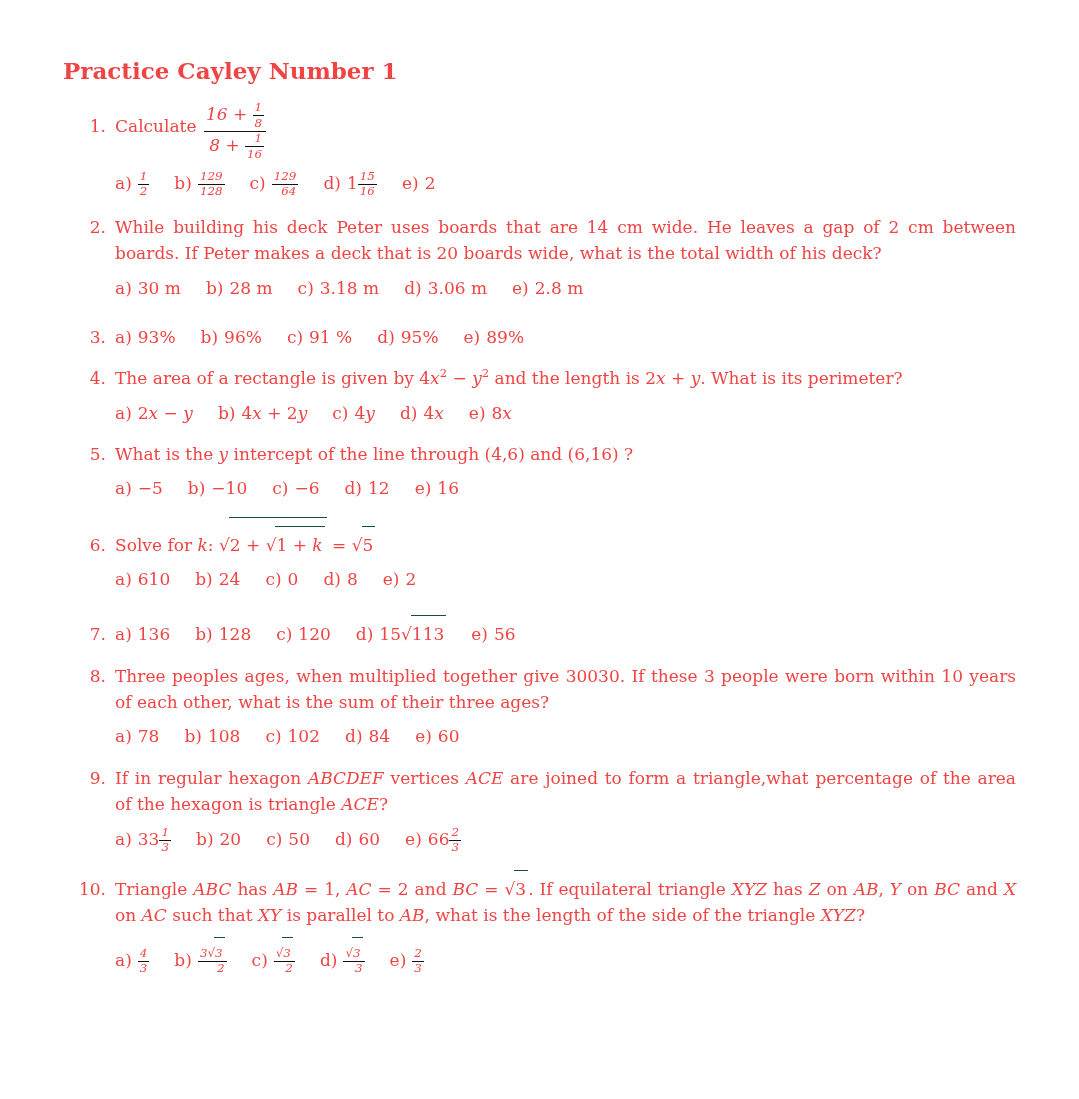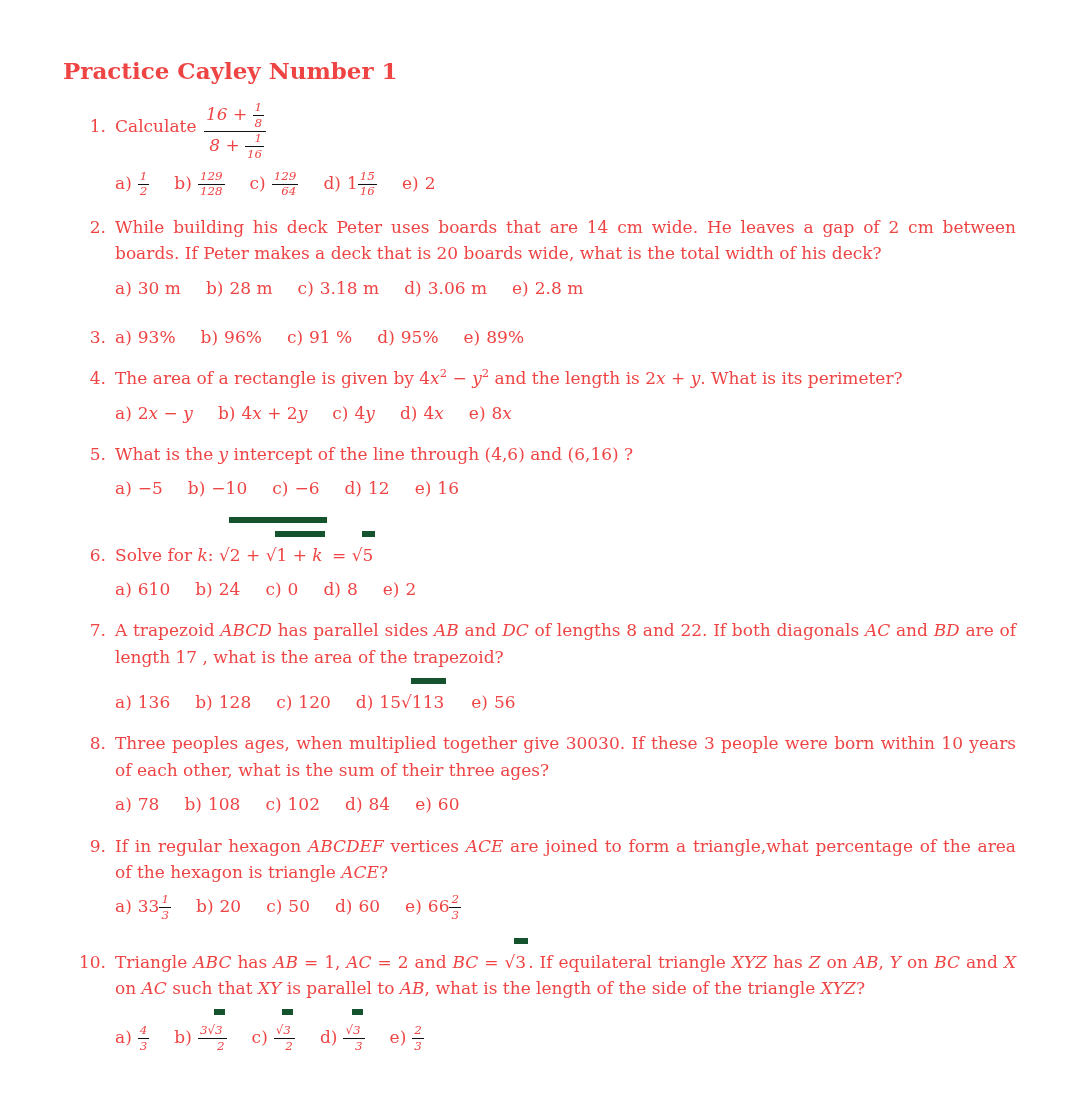--- a/index.html
+++ b/index.html
@@ -67,21 +67,21 @@
   .frac.big {
     font-size:1em;
     line-height:1.3;
     vertical-align:-1.15em;
     margin:0 2px;
   }
   .sqrt { white-space:nowrap; }
   .radsym { margin-right:-1px; }
   .radbar {
     display:inline-block;
-    border-top:6px solid #14532d;
+    border-top:1px solid #14532d;
     padding:8px 2px 0 1px;
     line-height:1.2;
   }
 </style>
 </head>
 <body>
 
 <div class="page">
   <h1 class="doc-title">Practice Cayley Number 1</h1>
   <div id="question-list">
@@ -158,21 +158,20 @@
             <span class="option"><span class="opt-label">b)</span><span class="opt-value">24</span></span>
             <span class="option"><span class="opt-label">c)</span><span class="opt-value">0</span></span>
             <span class="option"><span class="opt-label">d)</span><span class="opt-value">8</span></span>
             <span class="option"><span class="opt-label">e)</span><span class="opt-value">2</span></span>
           </div>
     </div>
   </div>
       <div class="question">
     <div class="q-number">7.</div>
     <div class="q-body">
-      <div class="q-text">A trapezoid <span class="mi">ABCD</span> has parallel sides <span class="mi">AB</span> and <span class="mi">DC</span> of lengths 8 and 22. If both diagonals <span class="mi">AC</span> and <span class="mi">BD</span> are of length 17 , what is the area of the trapezoid?</div>
       <div class="q-options">
             <span class="option"><span class="opt-label">a)</span><span class="opt-value">136</span></span>
             <span class="option"><span class="opt-label">b)</span><span class="opt-value">128</span></span>
             <span class="option"><span class="opt-label">c)</span><span class="opt-value">120</span></span>
             <span class="option"><span class="opt-label">d)</span><span class="opt-value">15<span class="sqrt"><span class="radsym">√</span><span class="radbar">113</span></span></span></span>
             <span class="option"><span class="opt-label">e)</span><span class="opt-value">56</span></span>
           </div>
     </div>
   </div>
       <div class="question">

